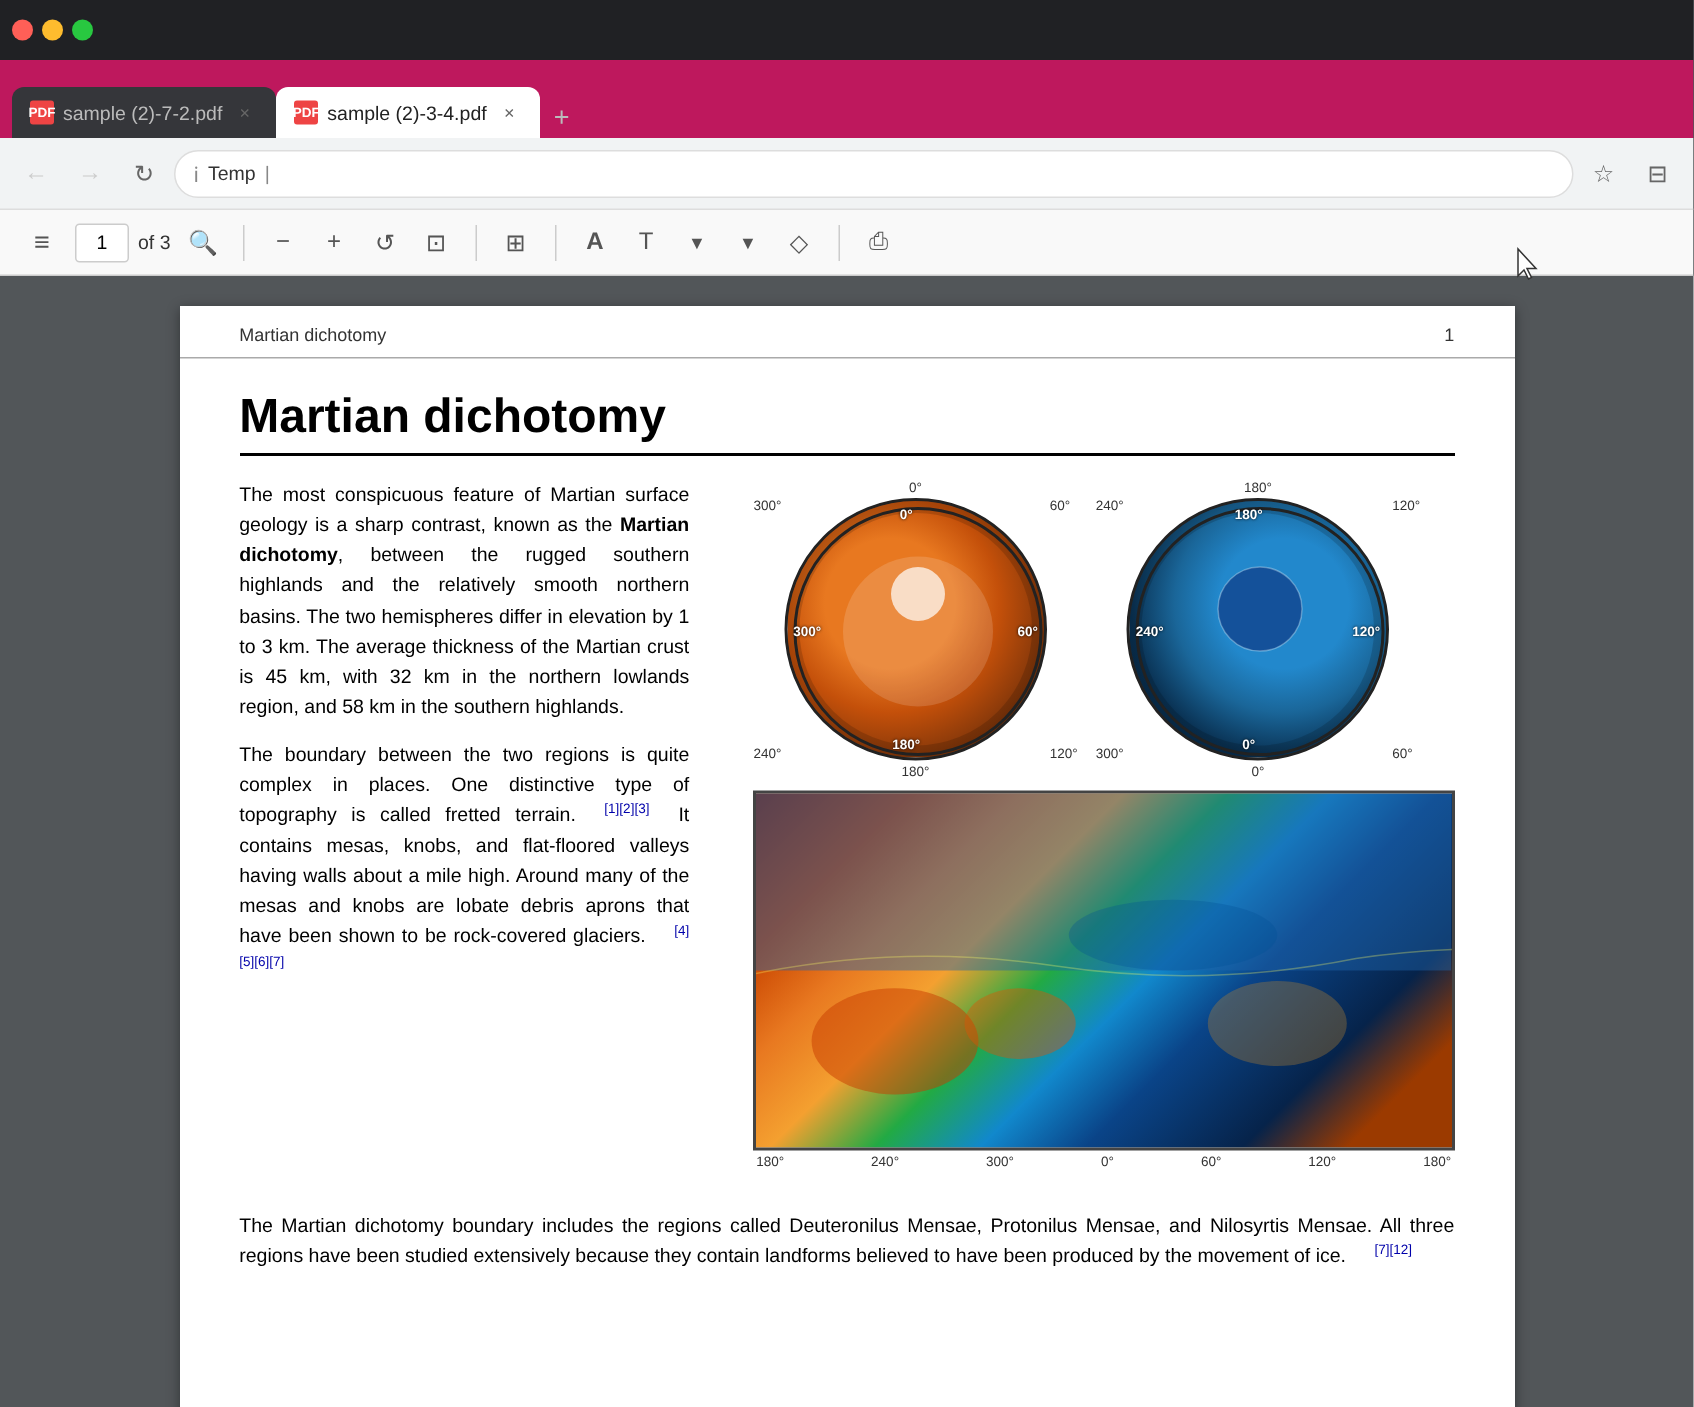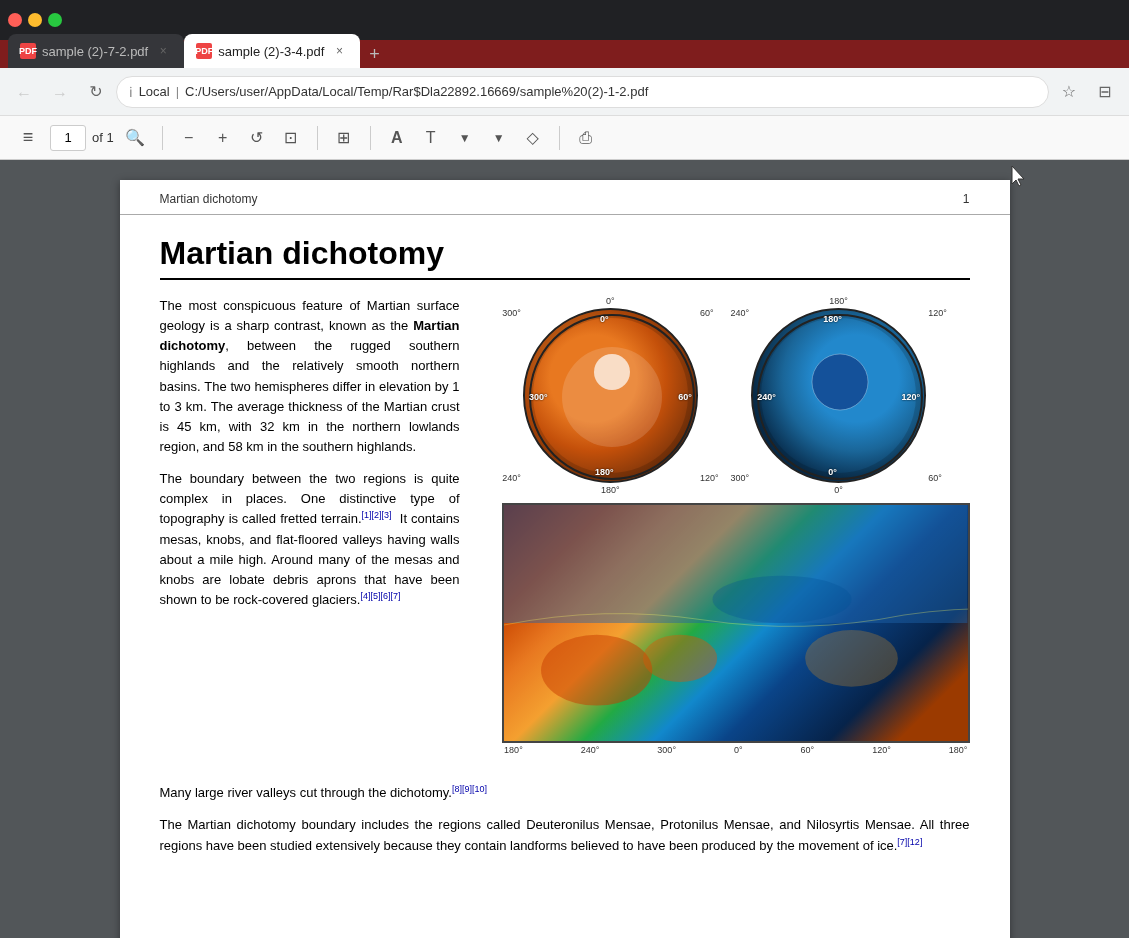--- a/index.html
+++ b/index.html
@@ -17,22 +17,22 @@
     .window-controls {
       display: flex;
       gap: 6px;
       align-items: center;
     }
     .win-btn {
       width: 14px; height: 14px; border-radius: 50%;
       background: #555; border: none; cursor: pointer;
     }
     .tabs-bar {
-      background: #7f1d1d;
-      height: 28px;
+      background: #be185d;
+      height: 52px;
       display: flex;
       align-items: flex-end;
       padding: 0 8px;
     }
     .tab {
       display: flex;
       align-items: center;
       gap: 6px;
       padding: 0 12px;
       height: 34px;
@@ -203,21 +203,21 @@
       font-size: 13px;
       line-height: 1.55;
       color: #000;
       text-align: justify;
     }
     .pdf-text-col p {
       margin-bottom: 12px;
       text-indent: 0;
     }
     .bold-term { font-weight: bold; }
-    .superscript { font-size: 9px; vertical-align: super; color: #00a; }
+    .superscript { font-size: 9px; vertical-align: super; color: #00a; margin-left: 19px; }
     .pdf-img-col {
       flex: 1;
       display: flex;
       flex-direction: column;
       gap: 8px;
     }
     .mars-maps-top {
       display: flex;
       gap: 12px;
       justify-content: center;
@@ -289,35 +289,34 @@
   </div>
   <button class="new-tab-btn">+</button>
 </div>
 
 <div class="address-bar-row">
   <button class="nav-btn disabled" title="Back">←</button>
   <button class="nav-btn disabled" title="Forward">→</button>
   <button class="nav-btn" title="Reload">↻</button>
   <div class="address-box">
     <span class="address-info-icon">ℹ</span>
-    <span class="address-text">Local</span>
+    <span class="address-text">Temp</span>
     <span class="address-divider">|</span>
-    <span class="address-text">C:/Users/user/AppData/Local/Temp/Rar$Dla22892.16669/sample%20(2)-1-2.pdf</span>
   </div>
   <div class="toolbar-right">
     <button class="toolbar-icon-btn">☆</button>
     <button class="toolbar-icon-btn">⊟</button>
   </div>
 </div>
 
 <div class="pdf-toolbar">
   <div class="pdf-toolbar-left">
     <button class="hamburger-btn">≡</button>
     <input class="page-input" type="text" value="1" style="">
-    <span class="page-of">of 1</span>
+    <span class="page-of">of 3</span>
     <button class="search-pdf-btn">🔍</button>
   </div>
   <div class="pdf-toolbar-sep"></div>
   <div class="pdf-tool-group">
     <button class="pdf-tool-btn">−</button>
     <button class="pdf-tool-btn">+</button>
     <button class="pdf-tool-btn">↺</button>
     <button class="pdf-tool-btn">⊡</button>
   </div>
   <div class="pdf-toolbar-sep"></div>
@@ -448,23 +447,20 @@
                 <span>180°</span>
               </div>
             </div>
 
           </div>
         </div>
       </div>
 
       <div class="pdf-full-text" style="margin-top:24px;">
         <p>
-          Many large river valleys cut through the dichotomy.<span class="superscript">[8][9][10]</span>
-        </p>
-        <p>
           The Martian dichotomy boundary includes the regions called Deuteronilus Mensae, Protonilus Mensae, and Nilosyrtis Mensae. All three regions have been studied extensively because they contain landforms believed to have been produced by the movement of ice.<span class="superscript">[7][12]</span>
         </p>
       </div>
     </div>
   </div>
 </div>
 
 <svg class="cursor-arrow" style="left:1008px;top:164px;" width="24" height="24" viewBox="0 0 24 24">
   <polygon points="4,2 4,20 8,16 11,22 13,21 10,15 16,15" fill="white" stroke="#333" stroke-width="1"></polygon>
 </svg>

